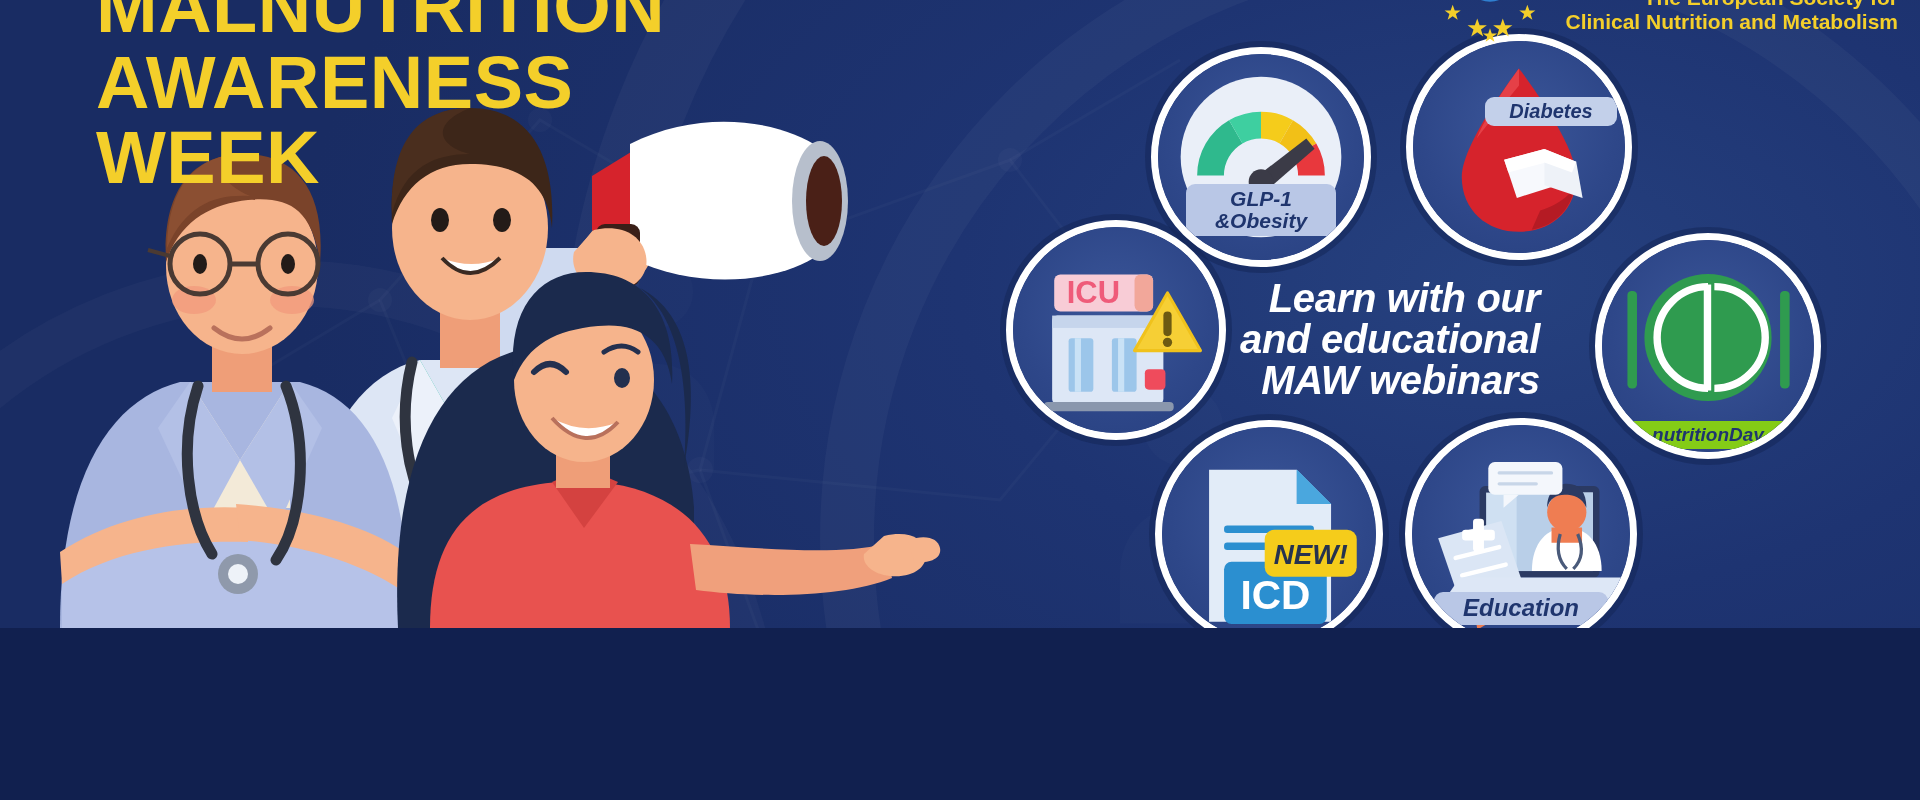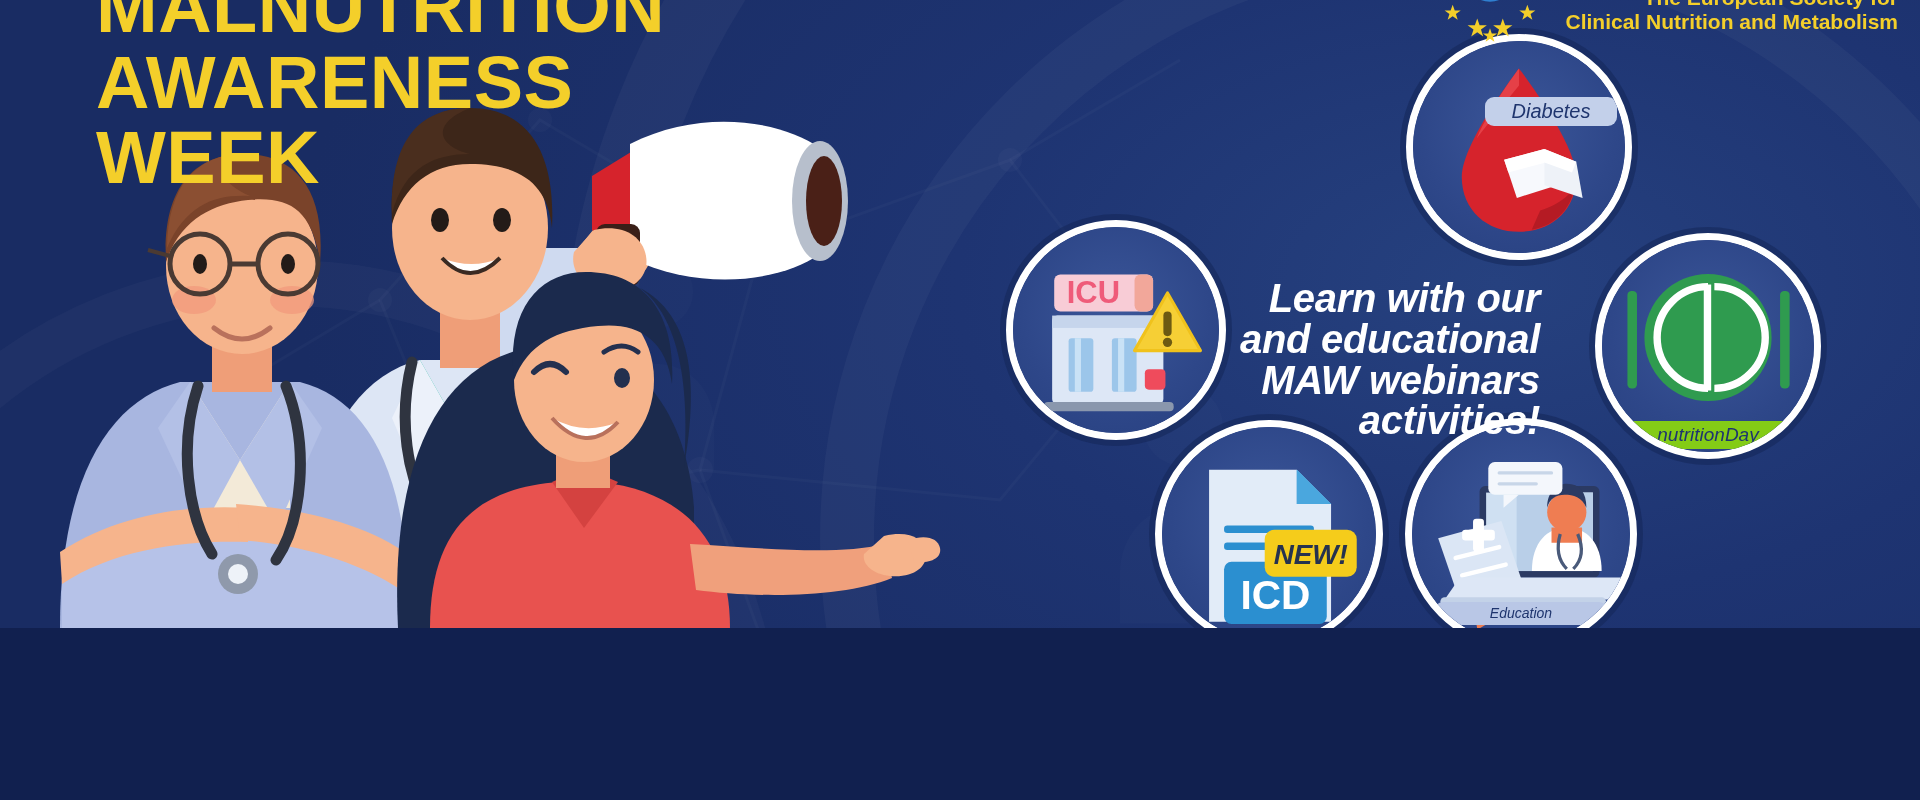--- a/index.html
+++ b/index.html
@@ -47,21 +47,21 @@
 
   
   .badge{position:absolute;border-radius:50%;z-index:28;
     background:#2c4585;border:7px solid #ffffff;
     box-shadow:0 0 0 6px rgba(20,38,88,.55);
     overflow:hidden;display:flex;align-items:center;justify-content:center;}
   .badge .inner{position:absolute;inset:0;border-radius:50%;overflow:hidden;
     background:radial-gradient(circle at 50% 42%, #3b5699 0%, #2e4789 60%, #27407f 100%);}
   .badge svg{position:absolute;inset:0;width:100%;height:100%;}
   .badge-label{position:absolute;z-index:5;border-radius:9px;
-    font-weight:400;font-style:italic;color:#1f356e;text-align:center;
+    font-weight:700;font-style:italic;color:#1f356e;text-align:center;
     background:#b9c7e6;line-height:1.04;padding:4px 10px;}
 
   #badge-glp1 {left:1151px;top:47px;  width:206px;height:206px;}
   #badge-diab {left:1406px;top:34px;  width:212px;height:212px;}
   #badge-icu  {left:1006px;top:220px; width:206px;height:206px;}
   #badge-nday {left:1595px;top:233px; width:212px;height:212px;}
   #badge-icd  {left:1155px;top:420px; width:214px;height:214px;}
   #badge-edu  {left:1405px;top:418px; width:218px;height:218px;}
 
   
@@ -267,20 +267,39 @@
 
           <path d="M690 596 C760 600 838 608 884 596 l8 34 C844 650 756 650 696 642 Z" fill="#f0a07c"></path>
           <path d="M884 588 c24 -6 40 2 42 16 c2 16 -14 26 -36 24 c-18 -2 -28 -12 -26 -22 z" fill="#f6b48c"></path>
           <path d="M908 592 c18 -6 30 -2 32 8 c2 10 -10 16 -26 14 z" fill="#f6b48c"></path>
         </g>
 
       </g>
     </svg>
   </div>
 
+  <div class="badge" id="badge-glp1">
+    <div class="inner"></div>
+    <svg viewBox="0 0 200 200">
+      <circle cx="100" cy="100" r="78" fill="#eaeff8"></circle>
+      <g transform="translate(100,118)">
+        <path d="M-62 0 A62 62 0 0 1 -31 -53.7 L-18 -31.2 A36 36 0 0 0 -36 0 Z" fill="#2fb98d"></path>
+        <path d="M-31 -53.7 A62 62 0 0 1 0 -62 L0 -36 A36 36 0 0 0 -18 -31.2 Z" fill="#3ecfa0"></path>
+        <path d="M0 -62 A62 62 0 0 1 31 -53.7 L18 -31.2 A36 36 0 0 0 0 -36 Z" fill="#f5cc1b"></path>
+        <path d="M31 -53.7 A62 62 0 0 1 53.7 -31 L31.2 -18 A36 36 0 0 0 18 -31.2 Z" fill="#f2c017"></path>
+        <path d="M53.7 -31 A62 62 0 0 1 62 0 L36 0 A36 36 0 0 0 31.2 -18 Z" fill="#e8383d"></path>
+        <path d="M-8 4 L44 -36 L52 -26 L6 14 Z" fill="#3b3b47"></path>
+        <circle cx="0" cy="6" r="12" fill="#3b3b47"></circle>
+      </g>
+    </svg>
+    <div class="badge-label" style="left:28px;right:28px;bottom:24px;font-size:21px;">
+      <span>GLP-1</span><br>
+      <span>&amp;Obesity</span>
+    </div>
+  </div>
 
   <div class="badge" id="badge-diab">
     <div class="inner"></div>
     <svg viewBox="0 0 200 200">
       <path d="M100 26 C100 26 46 96 46 128 C46 160 70 180 100 180 C130 180 154 160 154 128 C154 96 100 26 100 26 Z" fill="#d6232c"></path>
       <path d="M100 26 C100 26 74 60 60 92 C74 74 90 54 100 42 Z" fill="#e8474f" opacity=".8"></path>
       <path d="M120 160 C144 152 154 140 154 128 C152 158 134 174 112 178 Z" fill="#b51b24"></path>
       <g>
         <path d="M86 112 l38 -10 l12 34 l-38 12 Z" fill="#f7f9fd"></path>
         <path d="M86 112 l38 -10 l4 12 l-38 10 Z" fill="#ffffff"></path>
@@ -378,23 +397,22 @@
         <path d="M80 44 h48"></path>
           <path d="M80 54 h34"></path>
       </g>
 
       <path d="M56 164 c16 -14 36 -18 52 -12 l6 26 c-20 -4 -40 0 -54 10 Z" fill="#ef7d52"></path>
       <circle cx="62" cy="160" r="13" fill="#ef7d52"></circle>
 
       <path d="M44 140 h150 l14 20 h-178 Z" fill="#dde7f6"></path>
       <rect x="26" y="158" width="152" height="8" rx="4" fill="#c3d2e8"></rect>
     </svg>
-    <div class="badge-label" style="left:22px;right:22px;bottom:18px;font-size:14px;background:#b9c7e6;">Education</div>
+    <div class="badge-label" style="left:22px;right:22px;bottom:18px;font-size:24px;background:#b9c7e6;">Education</div>
   </div>
 
   <div class="center-copy">
     <span class="cl">Learn with our</span>
     <span class="cl">and educational</span>
     <span class="cl">MAW webinars</span>
-    <span class="cl">activities!</span>
   </div>
 
 </div>
 
 </body></html>

